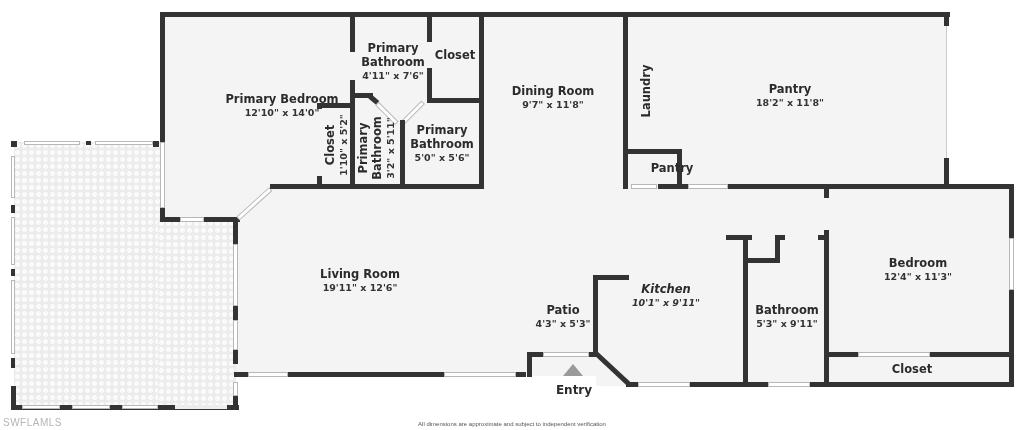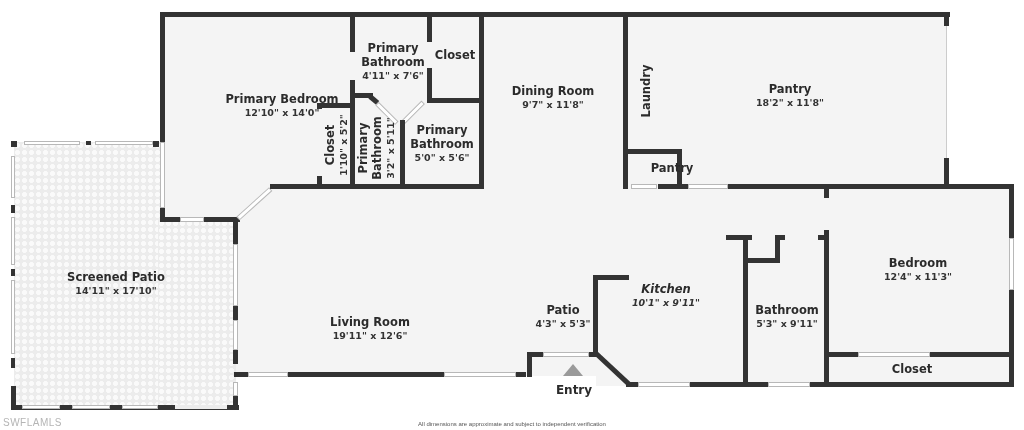--- a/index.html
+++ b/index.html
@@ -182,25 +182,21 @@
   <div class="label vert" style="left:647px;top:91px;">
     <span class="n">Laundry</span>
   </div>
   <div class="label" style="left:650px;top:169px;margin-left:22px;">
     <span class="n">Pantry</span>
   </div>
   <div class="label" style="left:790px;top:96px;">
     <span class="n">Pantry</span>
     <span class="d">18'2" x 11'8"</span>
   </div>
-  <div class="label" style="left:116px;top:284px;">
-    <span class="n">Screened Patio</span>
-    <span class="d">14'11" x 17'10"</span>
-  </div>
-  <div class="label" style="left:370px;top:281px;margin-top:48px;">
+  <div class="label" style="left:360px;top:281px;">
     <span class="n">Living Room</span>
     <span class="d">19'11" x 12'6"</span>
   </div>
   <div class="label" style="left:563px;top:317px;">
     <span class="n">Patio</span>
     <span class="d">4'3" x 5'3"</span>
   </div>
   <div class="label" style="left:666px;top:296px;font-style:italic;">
     <span class="n">Kitchen</span>
     <span class="d">10'1" x 9'11"</span>

